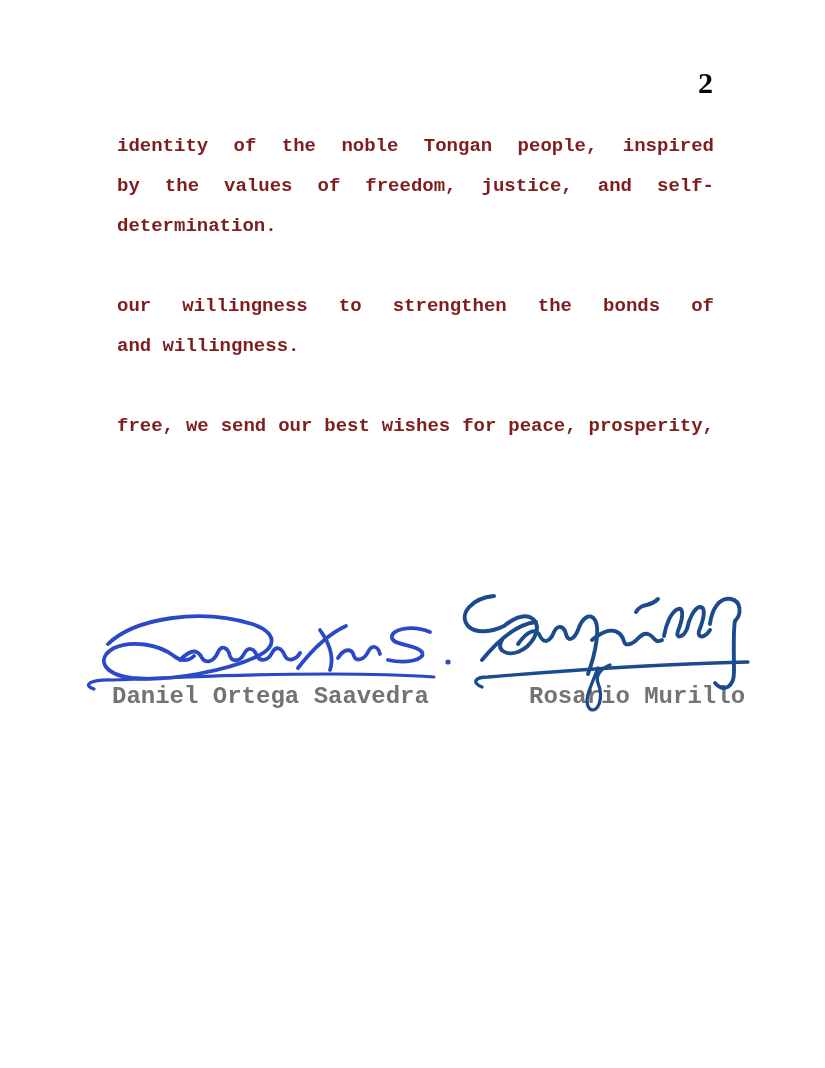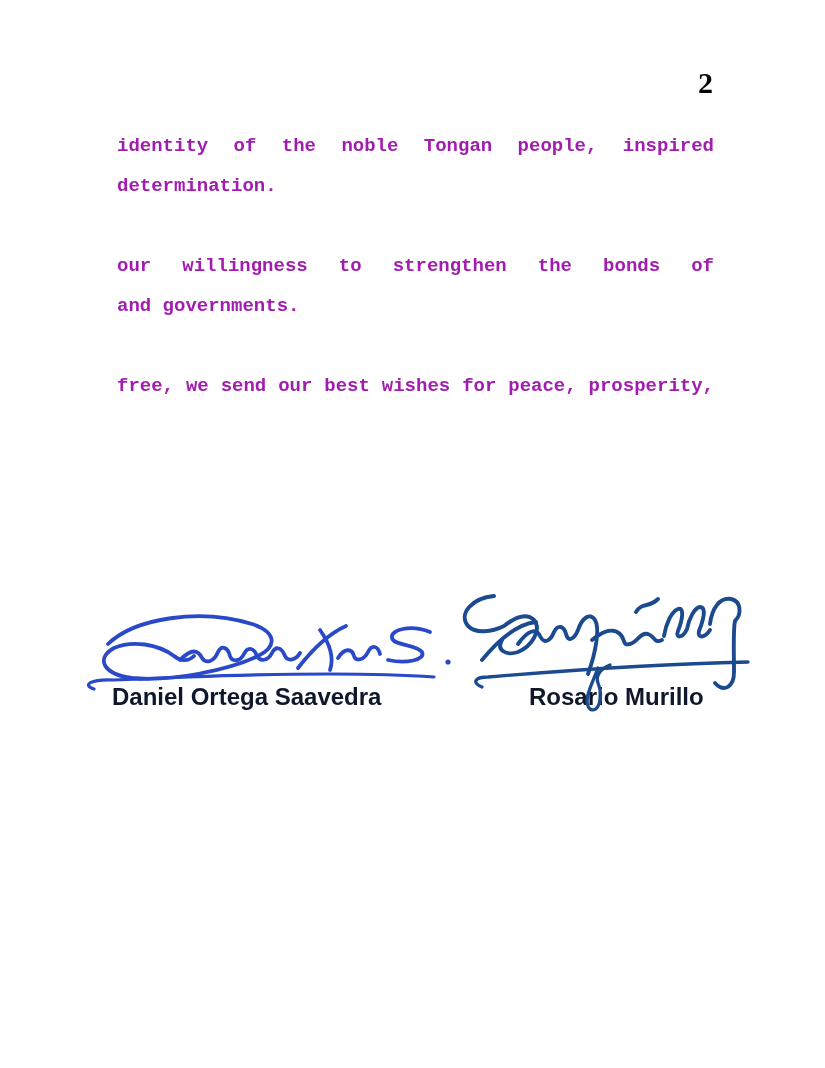--- a/index.html
+++ b/index.html
@@ -19,57 +19,58 @@
     color:#050505;
   }
   .body-text {
     position:absolute;
     left:117px; top:126px;
     width:597px;
     font-family:"Liberation Mono", monospace;
     font-weight:bold;
     font-size:19px;
     line-height:40px;
-    color:#a21caf;
+    color:#7f1d1d;
   }
   .para { margin:0 0 40px 0; }
   .para:last-child { margin-bottom:0; }
   .tline { text-align:justify; text-align-last:justify; }
   .tline.last { text-align:right; text-align-last:left; }
   .sig-svg { position:absolute; z-index:2; }
   .sig-left-svg  { left:80px;  top:598px; }
   .sig-right-svg { left:452px; top:588px; }
   .sig-name {
     position:absolute; top:682px; z-index:1;
-    font-family:Liberation Sans, sans-serif;
+    font-family:Liberation Mono, monospace;
     font-weight:bold;
     font-size:24px;
     line-height:30px;
-    color:#0f172a;
+    color:#737373;
     white-space:nowrap;
   }
   .name-left  { left:112px; }
   .name-right { left:491px;margin-left:38px; }
   svg path { fill:none; stroke-linecap:round; stroke-linejoin:round; }
 </style>
 </head>
 <body>
 
 <div class="page">
 
   <div class="pageno">2</div>
 
   <div class="body-text">
     <div class="para">
       <div class="tline">identity of the noble Tongan people, inspired</div>
+      <div class="tline">by the values of freedom, justice, and self-</div>
       <div class="tline last">determination.</div>
     </div>
     <div class="para">
       <div class="tline">our willingness to strengthen the bonds of</div>
-      <div class="tline last">and governments.</div>
+      <div class="tline last">and willingness.</div>
     </div>
     <div class="para">
       <div class="tline">free, we send our best wishes for peace, prosperity,</div>
     </div>
   </div>
 
   <svg class="sig-svg sig-left-svg" width="380" height="95" viewBox="0 0 380 95">
     <g stroke-width="3.8" stroke="#2a49c8">
       <path d="M 28 46 C 55 20, 120 10, 172 26 C 196 34, 198 48, 178 58
                C 150 72, 90 84, 52 80 C 22 76, 16 60, 34 50

